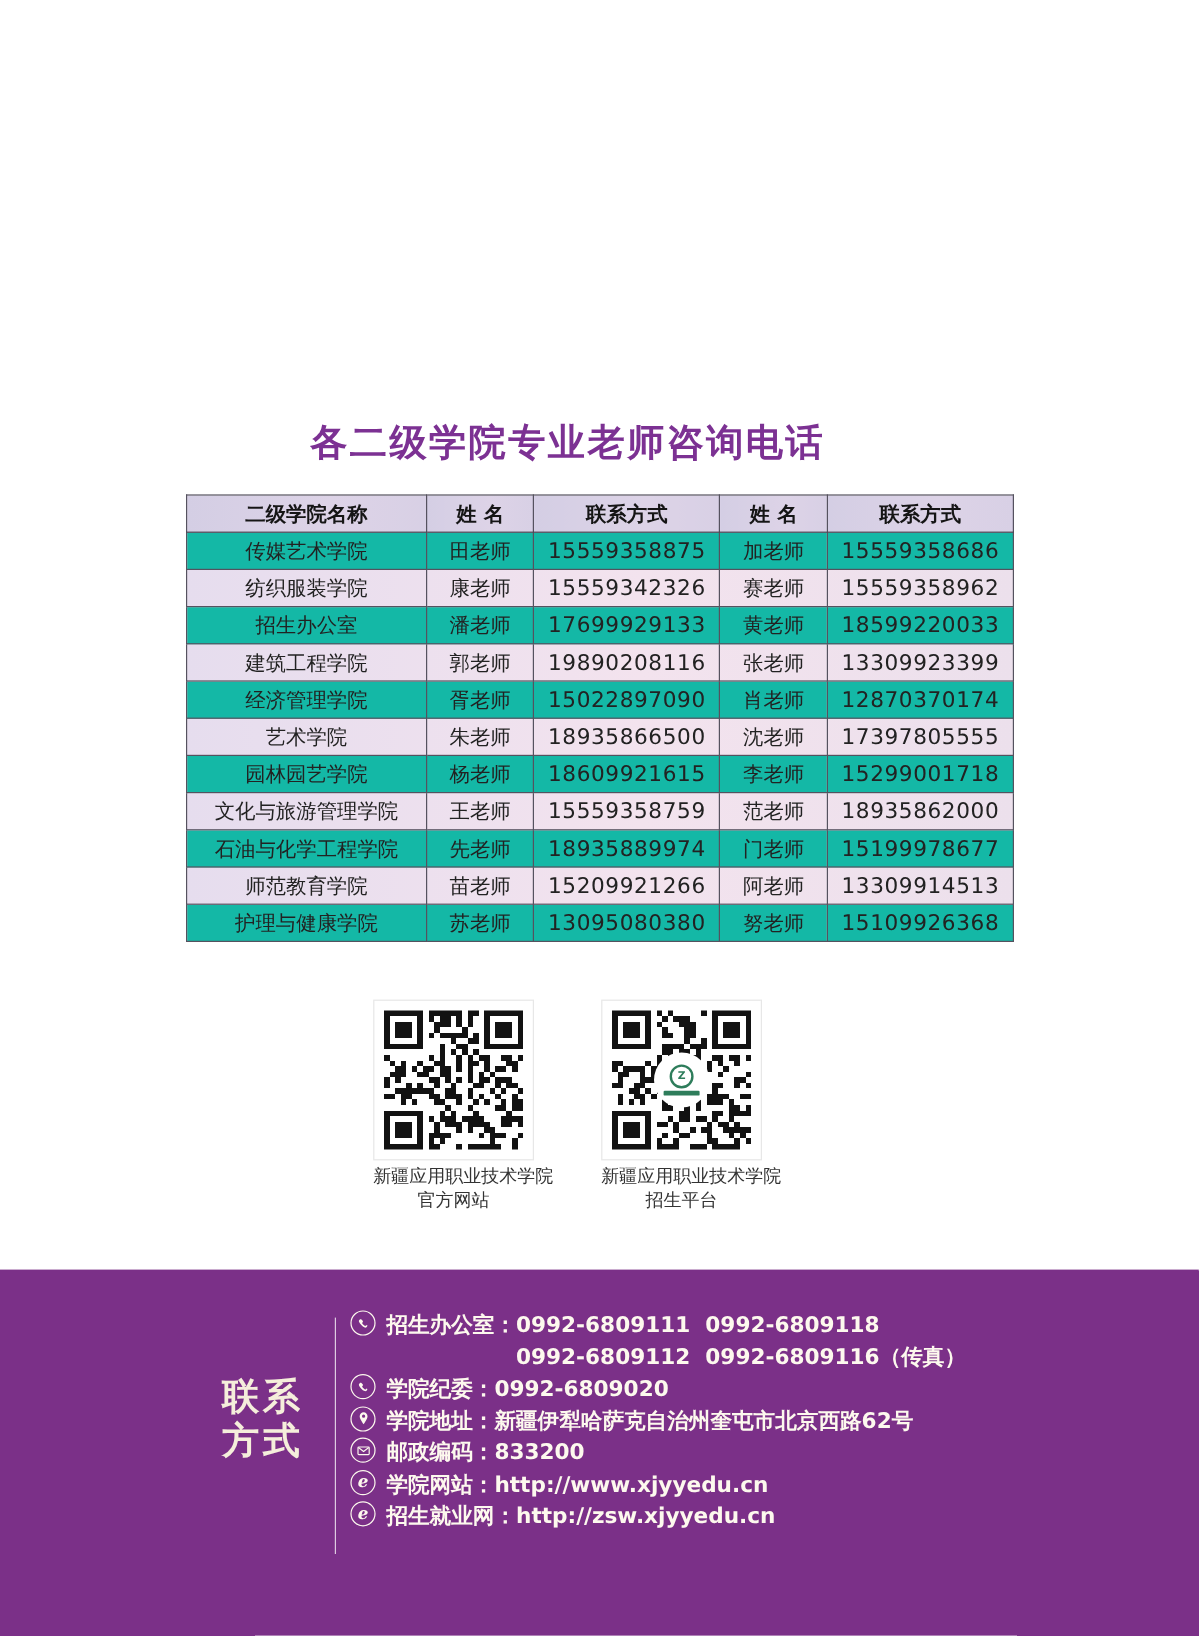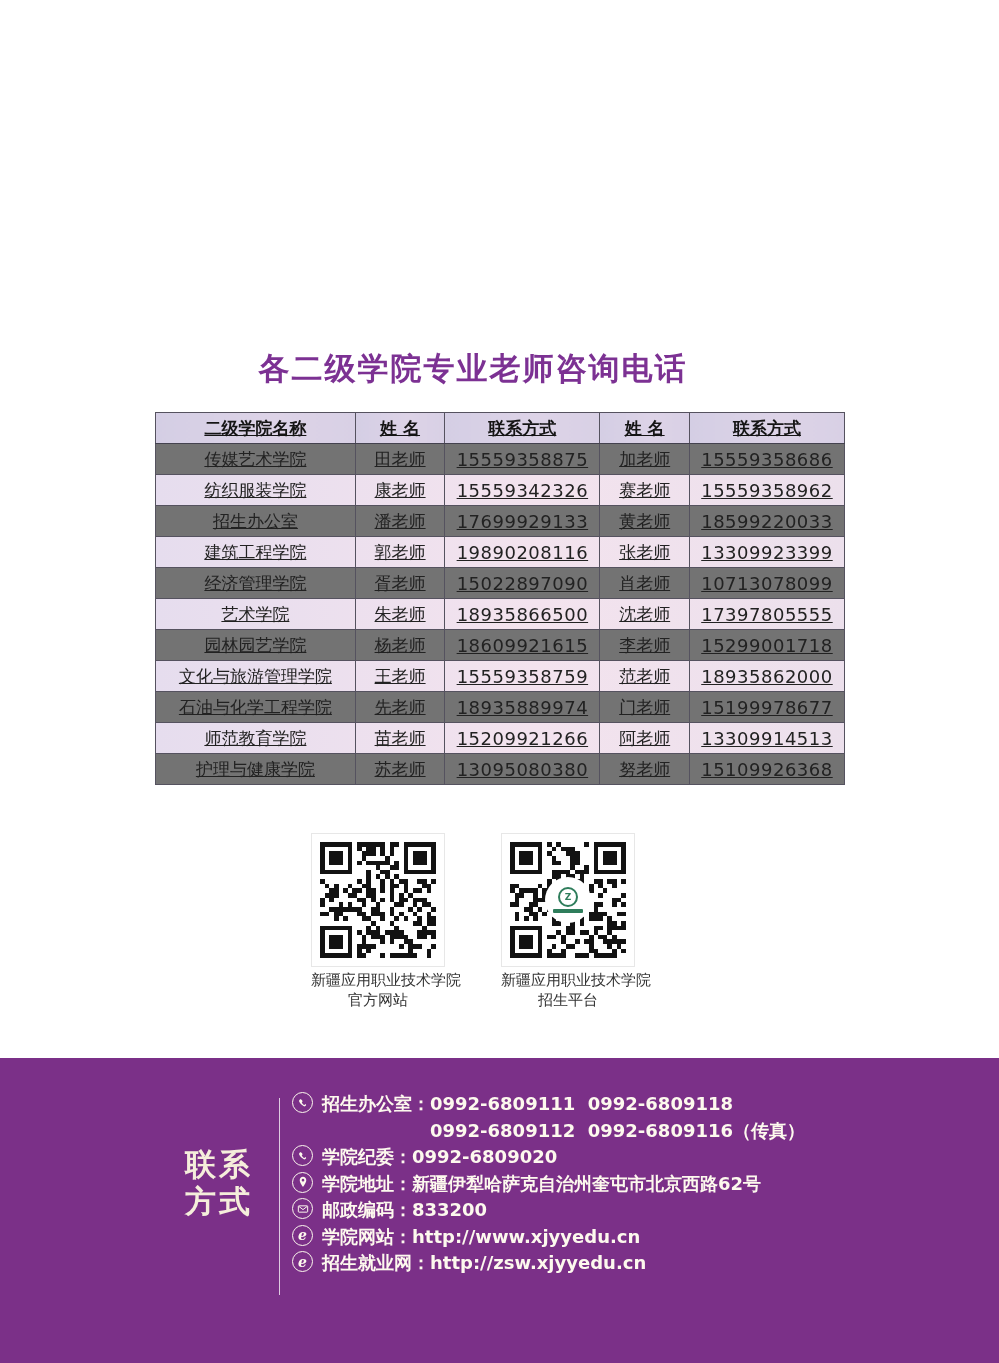--- a/index.html
+++ b/index.html
@@ -30,27 +30,27 @@
     font-size:17px;color:#222;
     border:1.5px solid #4c4a58;
   }
   .phone-table col.c1{width:29%;}
   .phone-table col.c2{width:13%;}
   .phone-table col.c3{width:22.5%;}
   .phone-table col.c4{width:13%;}
   .phone-table col.c5{width:22.5%;}
   .phone-table th,.phone-table td{
     border:1px solid #55525f;height:31px;padding:0 2px;
-    text-align:center;vertical-align:middle;white-space:nowrap;text-decoration:underline;
+    text-align:center;vertical-align:middle;white-space:nowrap;
   }
   .phone-table thead th{
     background:linear-gradient(90deg,#d4cee4 0%,#ddd3e7 60%,#d8d0e5 100%);
     font-weight:bold;color:#151515;border-bottom:1.5px solid #44424f;
   }
-  .phone-table tbody tr{background:#737373;}
+  .phone-table tbody tr{background:#14b8a6;}
   .phone-table tbody tr.stripe{
     background:linear-gradient(90deg,#e6ddee 0%,#f3e3ee 55%,#ece0ec 100%);
     margin-left:40px;
   }
   .phone-table td.num{font-size:18px;letter-spacing:.5px;}
 
   .qr-section{
     position:absolute;top:833px;left:0;width:100%;
     display:flex;justify-content:center;gap:56px;
   }
@@ -158,21 +158,21 @@
           <td>郭老师</td>
           <td class="num">19890208116</td>
           <td>张老师</td>
           <td class="num">13309923399</td>
         </tr>
         <tr>
           <td>经济管理学院</td>
           <td>胥老师</td>
           <td class="num">15022897090</td>
           <td>肖老师</td>
-          <td class="num">10713078099</td>
+          <td class="num">12870370174</td>
         </tr>
         <tr class="stripe">
           <td>艺术学院</td>
           <td>朱老师</td>
           <td class="num">18935866500</td>
           <td>沈老师</td>
           <td class="num">17397805555</td>
         </tr>
         <tr>
           <td>园林园艺学院</td>

